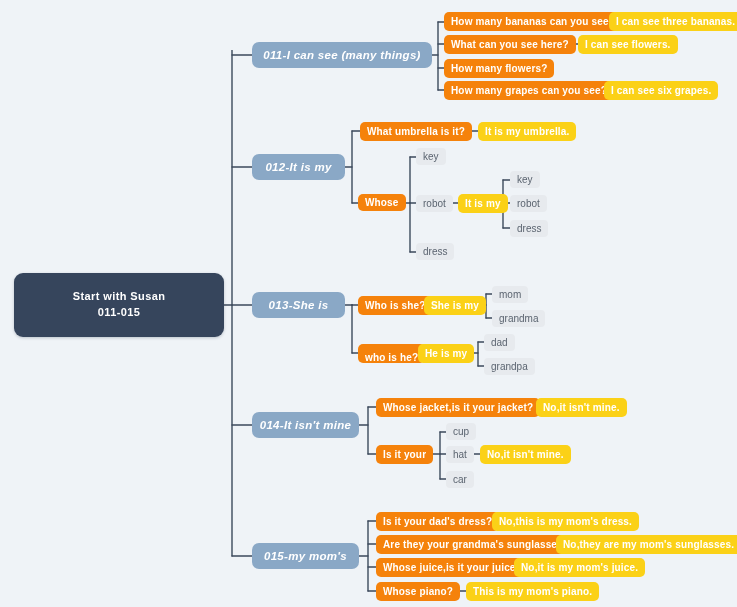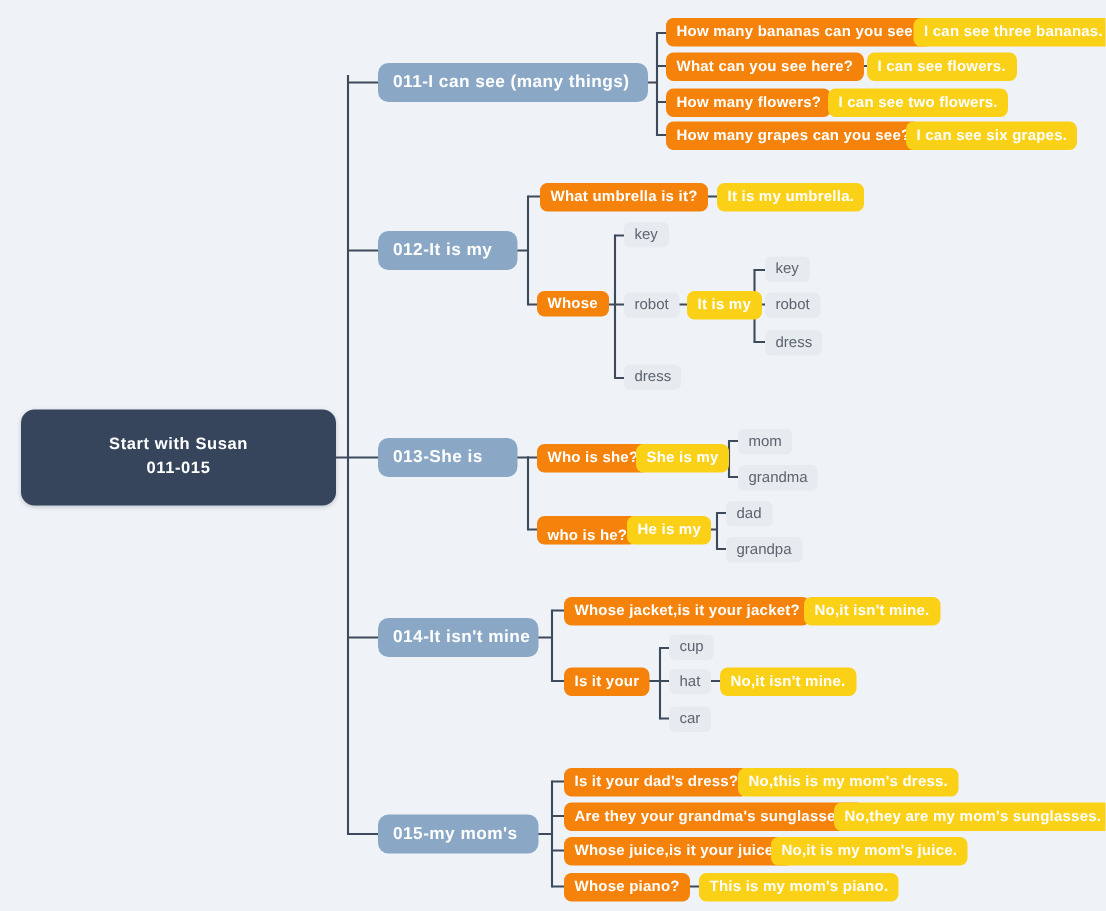--- a/index.html
+++ b/index.html
@@ -32,21 +32,23 @@
     line-height:1.45;
     box-shadow:0 1px 3px rgba(40,55,75,.25);
   }
   .lvl1{
     background:#8aa8c6;
     color:#ffffff;
     font-weight:bold;
     font-size:11.5px;
     letter-spacing:.3px;
     padding:0 10px;
+    justify-content:center;
     border-radius:7px;
+    font-style:italic;
   }
   .q{
     background:#f5820b;
     color:#ffffff;
     font-weight:bold;
     font-size:10px;
     letter-spacing:.15px;
     padding:0 7px;
     border-radius:5px;
   }
@@ -183,23 +185,20 @@
   <div class="node q" style="left:444px;top:35px;height:19px;">
     <span>What can you see here?</span>
   </div>
   <div class="node a" style="left:578px;top:35px;height:19px;">
     <span>I can see flowers.</span>
   </div>
 
   <div class="node q" style="left:444px;top:59px;height:19px;">
     <span>How many flowers?</span>
   </div>
-  <div class="node a" style="left:552px;top:59px;height:19px;">
-    <span>I can see two flowers.</span>
-  </div>
 
   <div class="node q" style="left:444px;top:81px;height:19px;">
     <span>How many grapes can you see?</span>
   </div>
   <div class="node a" style="left:604px;top:81px;height:19px;">
     <span>I can see six grapes.</span>
   </div>
 
   <div class="node lvl1" style="left:252px;top:154px;width:93px;height:26px;">
     <span>012-It is my</span>

